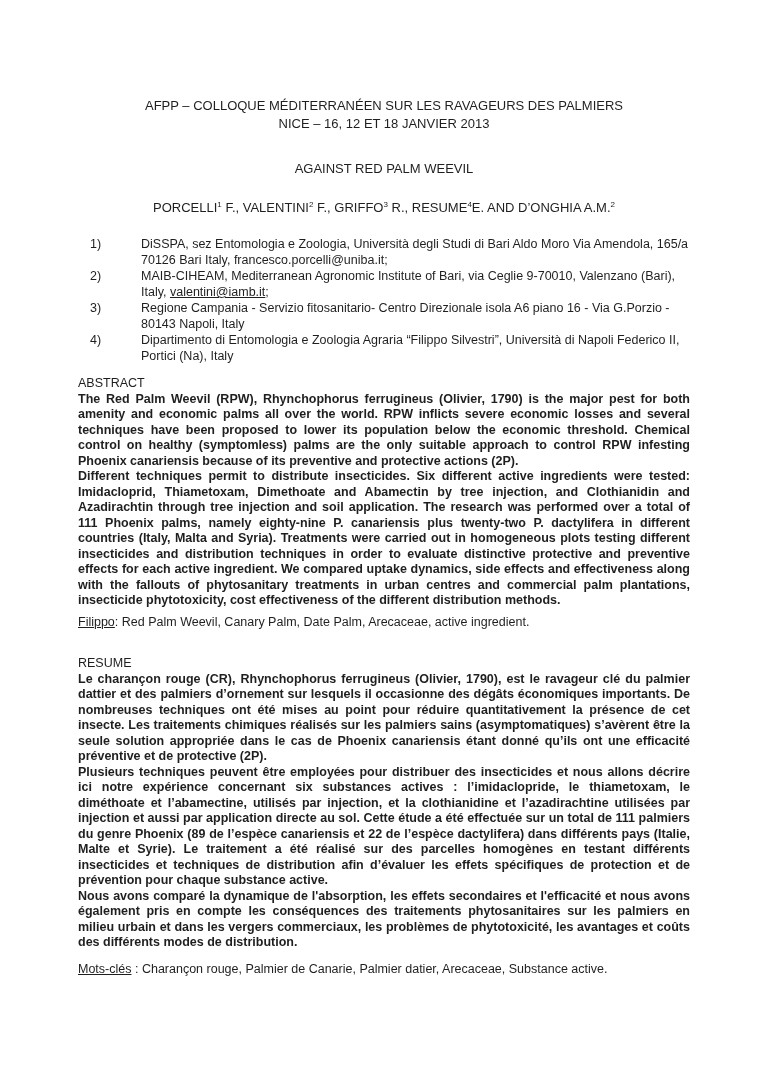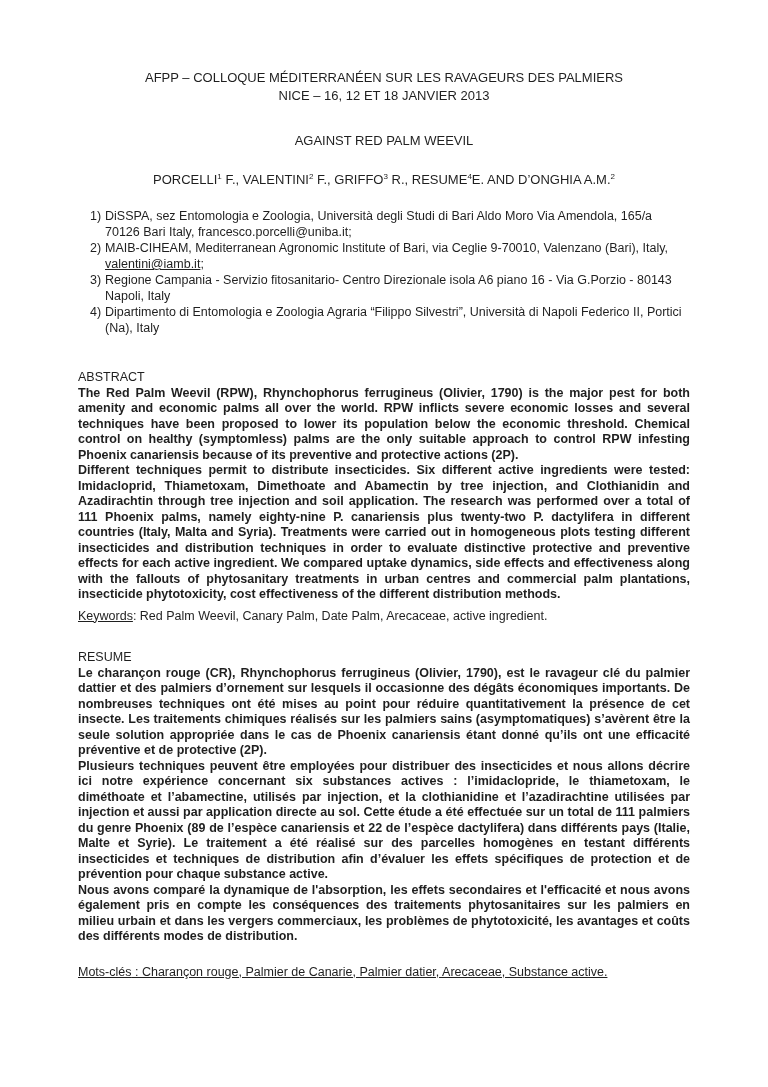--- a/index.html
+++ b/index.html
@@ -11,21 +11,21 @@
     position: relative;
     width: 768px;
     height: 1087px;
     background: #ffffff;
     font-family: "Liberation Sans", sans-serif;
     color: #1f1f1f;
     box-sizing: border-box;
     overflow: hidden;
   }
   .content {
-    padding: 69px 78px 0 78px;
+    padding: 97px 78px 0 78px;
   }
   .conf-header {
     text-align: center;
     font-size: 13px;
     line-height: 18px;
     font-weight: 400;
   }
   .paper-title {
     margin-top: 27px;
     text-align: center;
@@ -50,41 +50,41 @@
     line-height: 16px;
   }
   .affil-row {
     display: flex;
   }
   .affil-num {
     flex: 0 0 15px;
   }
   .affil-text {
     flex: 1 1 auto;
+    margin-left: 36px;
   }
   .section {
     font-size: 12.5px;
     line-height: 15.5px;
   }
-  .section-abstract { margin-top: 34px; }
+  .section-abstract { margin-top: 12px; }
   .section-resume  { margin-top: 26px; }
   .section-heading {
     font-weight: 400;
   }
   .body-par {
     margin: 0;
     text-align: justify;
     font-weight: bold;
   }
   .keywords-line {
     margin-top: 6px;
   }
   .motscles-line {
-    margin-top: 20px;
-    text-decoration: underline;
+    margin-top: 11px;
   }
   .u {
     text-decoration: underline;
   }
 </style>
 </head>
 <body>
 
 <div class="page">
   <div class="content">
@@ -117,21 +117,21 @@
       <div class="affil-row">
         <span class="affil-num">4)</span>
         <span class="affil-text">Dipartimento di Entomologia e Zoologia Agraria “Filippo Silvestri”, Università di Napoli Federico II, Portici (Na), Italy</span>
       </div>
     </div>
 
     <div class="section section-abstract">
       <div class="section-heading">ABSTRACT</div>
       <p class="body-par">The Red Palm Weevil (RPW), Rhynchophorus ferrugineus (Olivier, 1790) is the major pest for both amenity and economic palms all over the world. RPW inflicts severe economic losses and several techniques have been proposed to lower its population below the economic threshold. Chemical control on healthy (symptomless) palms are the only suitable approach to control RPW infesting Phoenix canariensis because of its preventive and protective actions (2P).</p>
       <p class="body-par">Different techniques permit to distribute insecticides. Six different active ingredients were tested: Imidacloprid, Thiametoxam, Dimethoate and Abamectin by tree injection, and Clothianidin and Azadirachtin through tree injection and soil application. The research was performed over a total of 111 Phoenix palms, namely eighty-nine P. canariensis plus twenty-two P. dactylifera in different countries (Italy, Malta and Syria). Treatments were carried out in homogeneous plots testing different insecticides and distribution techniques in order to evaluate distinctive protective and preventive effects for each active ingredient. We compared uptake dynamics, side effects and effectiveness along with the fallouts of phytosanitary treatments in urban centres and commercial palm plantations, insecticide phytotoxicity, cost effectiveness of the different distribution methods.</p>
-      <div class="keywords-line"><span class="u">Keywords</span><span>: Red Palm Weevil, Canary Palm, Date Palm, Arecaceae, active ingredient.</span></div>
+      <div class="keywords-line"><span class="u">Filippo</span><span>: Red Palm Weevil, Canary Palm, Date Palm, Arecaceae, active ingredient.</span></div>
     </div>
 
     <div class="section section-resume">
       <div class="section-heading">RESUME</div>
       <p class="body-par">Le charançon rouge (CR), Rhynchophorus ferrugineus (Olivier, 1790), est le ravageur clé du palmier dattier et des palmiers d’ornement sur lesquels il occasionne des dégâts économiques importants. De nombreuses techniques ont été mises au point pour réduire quantitativement la présence de cet insecte. Les traitements chimiques réalisés sur les palmiers sains (asymptomatiques) s’avèrent être la seule solution appropriée dans le cas de Phoenix canariensis étant donné qu’ils ont une efficacité préventive et de protective (2P).</p>
       <p class="body-par">Plusieurs techniques peuvent être employées pour distribuer des insecticides et nous allons décrire ici notre expérience concernant six substances actives : l’imidaclopride, le thiametoxam, le diméthoate et l’abamectine, utilisés par injection, et la clothianidine et l’azadirachtine utilisées par injection et aussi par application directe au sol. Cette étude a été effectuée sur un total de 111 palmiers du genre Phoenix (89 de l’espèce canariensis et 22 de l’espèce dactylifera) dans différents pays (Italie, Malte et Syrie). Le traitement a été réalisé sur des parcelles homogènes en testant différents insecticides et techniques de distribution afin d’évaluer les effets spécifiques de protection et de prévention pour chaque substance active.</p>
       <p class="body-par">Nous avons comparé la dynamique de l'absorption, les effets secondaires et l'efficacité et nous avons également pris en compte les conséquences des traitements phytosanitaires sur les palmiers en milieu urbain et dans les vergers commerciaux, les problèmes de phytotoxicité, les avantages et coûts des différents modes de distribution.</p>
       <div class="motscles-line"><span class="u">Mots-clés</span><span> : Charançon rouge, Palmier de Canarie, Palmier datier, Arecaceae, Substance active.</span></div>
     </div>
 

